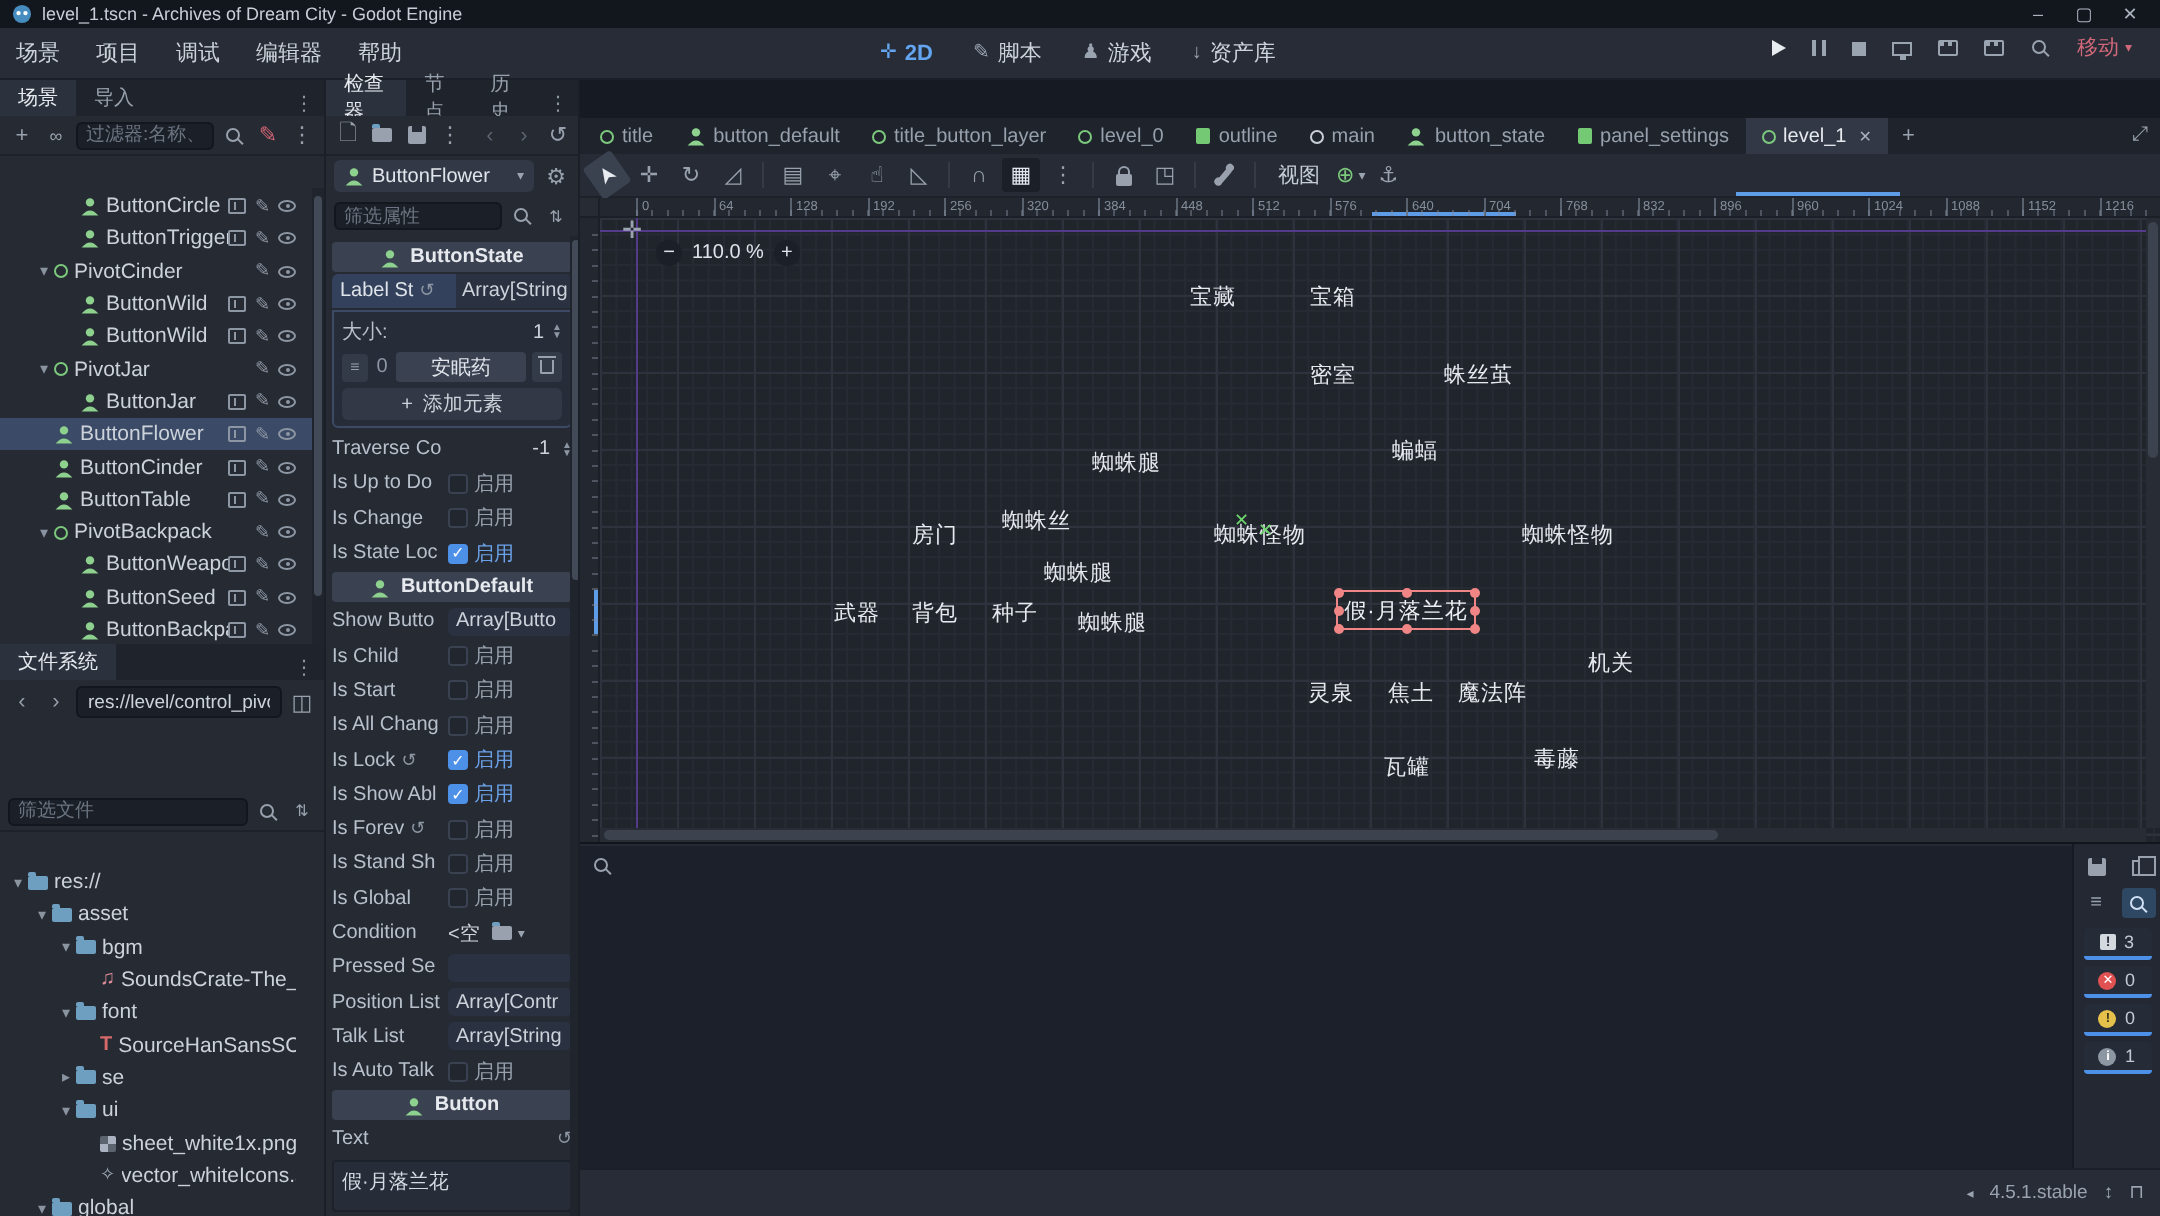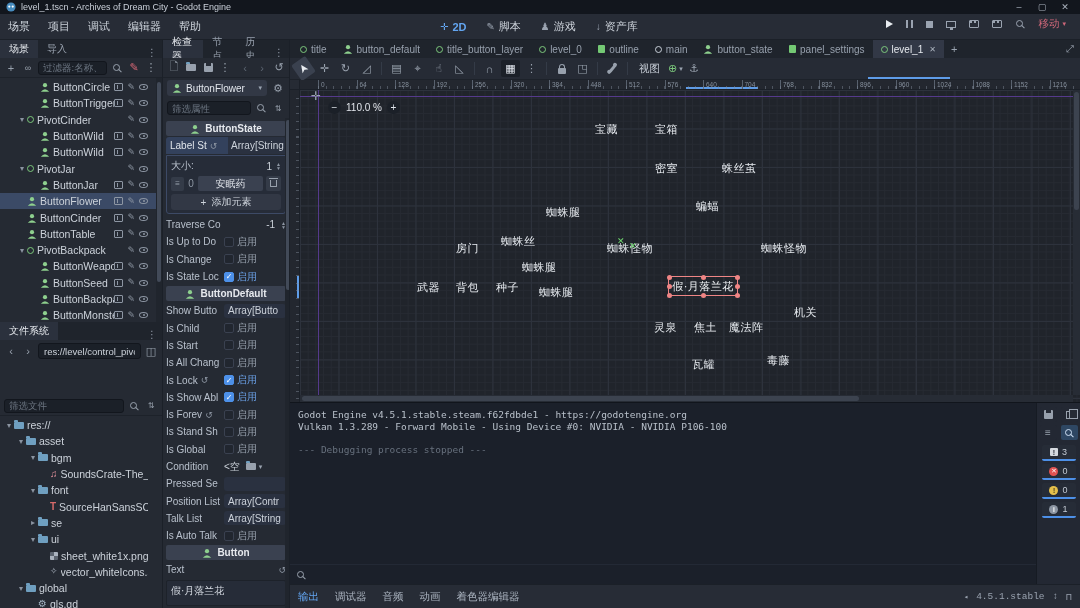--- a/index.html
+++ b/index.html
@@ -31,39 +31,39 @@
   .ic-monitor { width:10px; height:7px; border:1px solid #9aa3b0; position:relative; }
   .ic-monitor::after { content:''; position:absolute; left:3px; bottom:-3px; width:3px; height:2px; background:#9aa3b0; }
   .ic-clap { width:10px; height:8px; border:1px solid #9aa3b0; border-radius:1px; position:relative; }
   .ic-clap::before { content:''; position:absolute; top:0; left:0; right:0; height:2px; background:repeating-linear-gradient(90deg,#9aa3b0 0 2px,transparent 2px 4px); }
   #movie-mode { color:#d0687a; font-size:10.5px; display:flex; gap:3px; align-items:center; }
 
   
   #main { flex:1; display:flex; min-height:0; }
   #left-dock { width:163px; display:flex; flex-direction:column; border-right:1px solid #1b2028; background:#252a33; }
   #inspector-dock { width:127px; display:flex; flex-direction:column; border-right:1px solid #1b2028; background:#252a33; }
-  #main-area { flex:1; display:flex; flex-direction:column; min-width:0; }
+  #main-area { flex:1; display:flex; flex-direction:column; min-width:0;margin-top:19px; }
 
   .tabstrip { height:18px; background:#1f242c; display:flex; align-items:flex-end; flex:0 0 auto; }
   .ptab { height:18px; padding:0 9px; display:flex; align-items:center; gap:4px; font-size:10px; color:#97a0ad; }
   .ptab.active { background:#2b313d; color:#e6e9ee; }
   .kebab { margin-left:auto; color:#8d96a3; padding:0 5px; font-size:10px; letter-spacing:0; }
 
   .dock-toolbar { height:20px; display:flex; align-items:center; gap:3px; padding:0 4px; background:#252a33; border-bottom:1px solid #1d222a; flex:0 0 auto; }
   .tbic { min-width:14px; height:14px; display:flex; align-items:center; justify-content:center; color:#98a1ad; font-size:11px; }
   .filter { flex:1; height:14px; background:#1b2028; border:1px solid #12161d; border-radius:3px; color:#cdd3db; font-size:9.5px; padding:0 4px; min-width:0; font-family:inherit; }
   .filter::placeholder { color:#6b7480; }
 
   
   .i-search { position:relative; width:10px; height:10px; display:inline-block; }
   .i-search::before { content:''; position:absolute; width:5px; height:5px; border:1.3px solid currentColor; border-radius:50%; left:1px; top:1px; }
   .i-search::after { content:''; position:absolute; width:3.5px; height:1.3px; background:currentColor; transform:rotate(45deg); left:6px; top:7.2px; }
 
   
-  .tree { flex:1; overflow:hidden; position:relative; padding-top:1px; }
+  .tree { flex:1; overflow:hidden; position:relative; padding-top:1px;margin-top:16px; }
   .trow { height:16.3px; display:flex; align-items:center; font-size:10.5px; color:#ccd2da; padding-right:14px; position:relative; }
   .trow.selected { background:#3b4a66; }
   .arrow { width:10px; text-align:center; color:#8a93a0; font-size:8px; flex:0 0 auto; }
   .tname { margin-left:3px; white-space:nowrap; overflow:hidden; flex:1; }
   .trail { display:flex; gap:4px; margin-left:auto; align-items:center; }
   .vscroll { position:absolute; right:0; top:0; bottom:0; width:6px; background:#20252d; }
   .vthumb { position:absolute; left:1px; right:1px; background:#424a58; border-radius:3px; }
 
   
   .ic-person { width:10px; height:10px; flex:0 0 auto; display:inline-block; }
@@ -192,21 +192,21 @@
   .osbtn { width:17px; height:15px; background:#232833; border-radius:2px; display:flex; align-items:center; justify-content:center; color:#98a1ad; }
   .osbtn.active { background:#2e4763; color:#cfe0f5; }
   .badge { width:34px; height:16px; background:#262c37; border-radius:2px; border-bottom:2px solid #4d90e8; display:flex; align-items:center; justify-content:center; gap:4px; color:#c3cad4; font-size:9px; }
   .b-note { width:8px; height:8px; background:#d4d9df; border-radius:1px; color:#262b35; font-size:7px; font-weight:bold; display:flex; align-items:center; justify-content:center; }
   .b-circle { width:9px; height:9px; border-radius:50%; color:#fff; font-size:6.5px; font-weight:bold; display:flex; align-items:center; justify-content:center; }
 
   
   #bottom-bar { height:24px; background:#272c36; border-top:1px solid #1b2028; display:flex; align-items:center; padding:0 8px; gap:16px; flex:0 0 auto; font-size:10.5px; }
   .bbtab { color:#aab3bf; }
   .bbtab.active { color:#63a5f0; }
-  #bb-right { margin-left:auto; display:flex; align-items:center; gap:8px; color:#9aa3b0; font-size:9.5px;font-family:Liberation Mono, monospace; }
+  #bb-right { margin-left:auto; display:flex; align-items:center; gap:8px; color:#9aa3b0; font-size:9.5px; }
 </style>
 </head>
 <body>
 
 <div id="app">
 
   <div id="titlebar">
     <svg width="10" height="10" viewBox="0 0 11 11">
         <circle cx="5.5" cy="5.5" r="5" fill="#478cbf"></circle>
         <circle cx="3.6" cy="5" r="1.2" fill="#fff"></circle>
@@ -1108,26 +1108,20 @@
             <div class="clabel" style="left: 429px; top: 230px;">魔法阵</div>
             <div class="clabel" style="left: 392px; top: 267px;">瓦罐</div>
             <div class="clabel" style="left: 467px; top: 263px;">毒藤</div>
             <div class="gmark" style="left: 317px; top: 146px;">✕</div>
             <div class="gmark" style="left: 329px; top: 151px;">✕</div>
           </div>
       </div>
 
       <div id="output-panel">
         <div id="out-left">
-          <div id="log">
-              <div>Godot Engine v4.5.1.stable.steam.f62fdbde1 - https://godotengine.org</div>
-              <div>Vulkan 1.3.289 - Forward Mobile - Using Device #0: NVIDIA - NVIDIA P106-100</div>
-              <div>&nbsp;</div>
-              <div class="dim">--- Debugging process stopped ---</div>
-            </div>
           <div id="msg-filter-row">
             <span class="tbic">
                 <span class="i-search"></span>
               </span>
           </div>
         </div>
         <div id="out-side">
           <div class="osrow">
             <span class="osbtn">
                 <span class="ic-save"></span>
@@ -1157,27 +1151,20 @@
               </span>
               <span class="badge">
                 <span class="b-circle" style="background:#8d96a3">i</span>
                 <span>1</span>
               </span>
             </div>
         </div>
       </div>
 
       <div id="bottom-bar">
-        <span id="bb-tabs" style="display:flex;gap:16px">
-            <span class="bbtab active">输出</span>
-            <span class="bbtab">调试器</span>
-            <span class="bbtab">音频</span>
-            <span class="bbtab">动画</span>
-            <span class="bbtab">着色器编辑器</span>
-          </span>
         <span id="bb-right">
           <span style="font-size:7px">◂</span>
           <span>4.5.1.stable</span>
           <span>↕</span>
           <span>⊓</span>
         </span>
       </div>
     </div>
   </div>
 </div>

